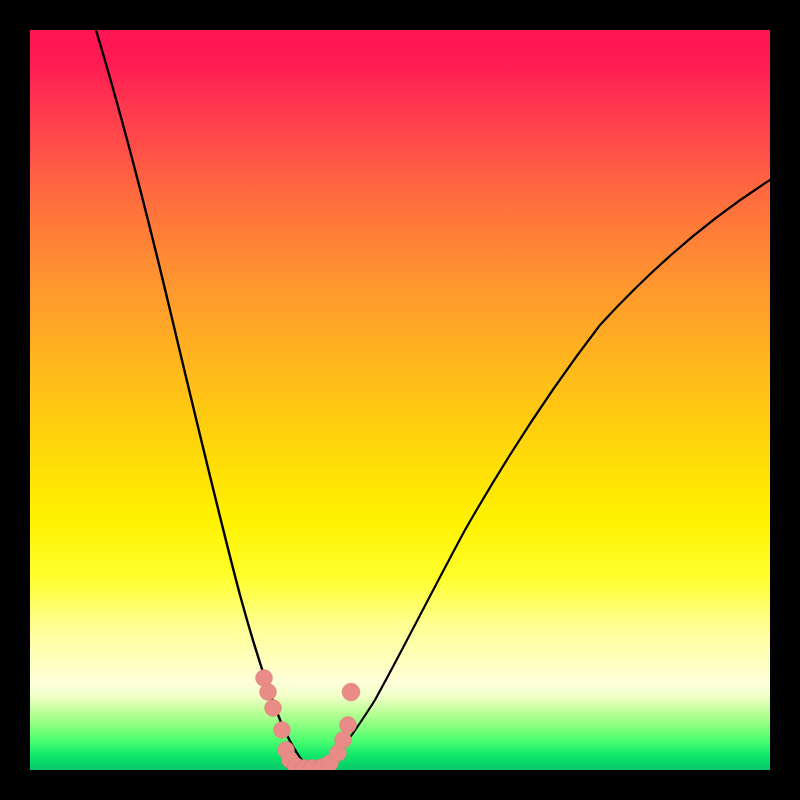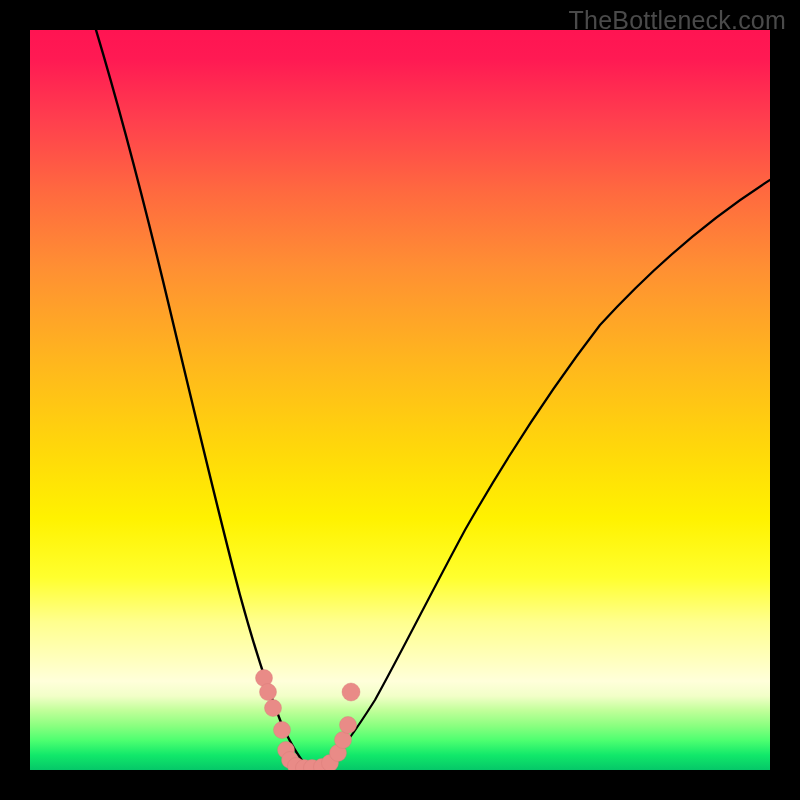--- a/index.html
+++ b/index.html
@@ -99,14 +99,13 @@
         <circle cx="300" cy="733" r="8.5"></circle>
         <circle cx="308" cy="723" r="8.5"></circle>
         <circle cx="313" cy="710" r="8.5"></circle>
         <circle cx="318" cy="695" r="8.5"></circle>
         <circle cx="321" cy="662" r="9"></circle>
       </g>
     </svg>
 
   </div>
 
-  <div class="watermark">TheBottleneck.com</div>
 </div>
 
 </body></html>

